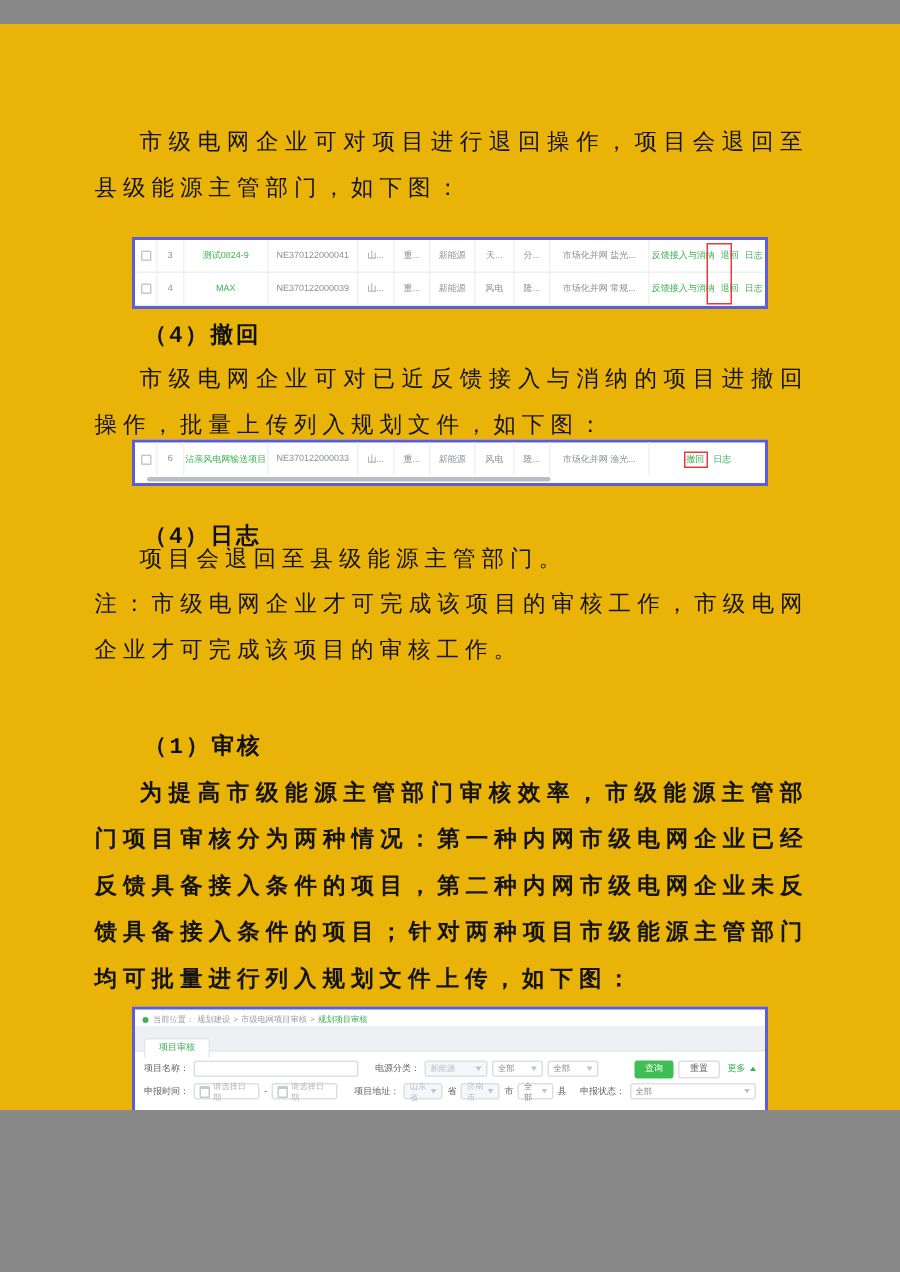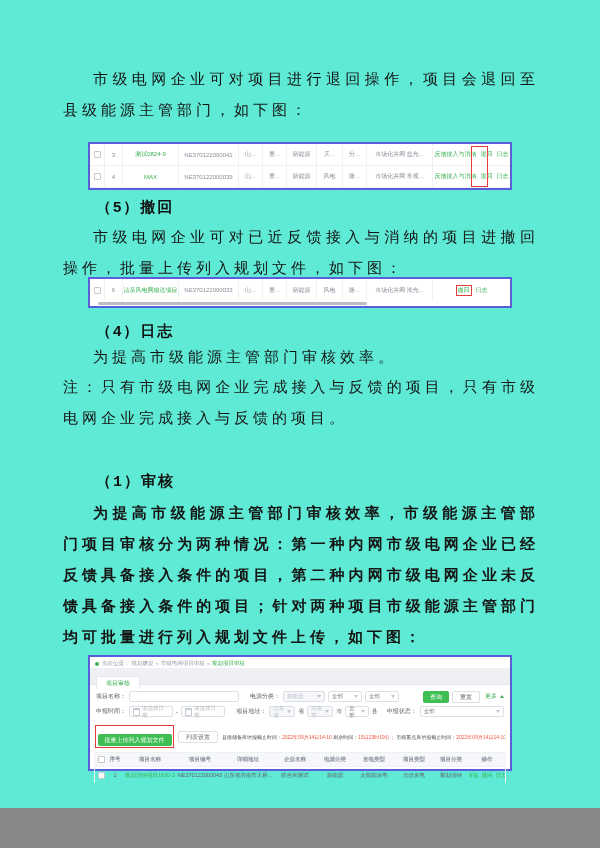--- a/index.html
+++ b/index.html
@@ -1,16 +1,16 @@
 <!DOCTYPE html>
 <html><head>
 <meta charset="utf-8">
 <style>
   html,body{margin:0;padding:0;background:#888;}
-  .page{position:relative;width:600px;height:808px;background:#5eead4;margin:0 auto;overflow:hidden;
+  .page{position:relative;width:600px;height:724px;background:#eab308;margin:16px auto;overflow:hidden;
         font-family:"Liberation Serif","DejaVu Serif",serif;color:#1a1a1a;}
   
   .para{position:absolute;left:63px;width:476px;font-size:15px;line-height:31px;
         letter-spacing:4px;text-align:justify;color:#141414;}
   .indent{text-indent:2em;}
   .bhead{position:absolute;left:96px;font-weight:bold;font-size:15px;letter-spacing:2px;
          font-family:"Liberation Sans","DejaVu Sans",sans-serif;color:#111;}
   .bhead.sec{left:63px;font-size:15.5px;}
   .pagenum{position:absolute;top:806px;left:0;width:100%;text-align:center;font-size:11px;color:#333;}
   
@@ -111,21 +111,21 @@
       <span class="mcell m9 grey">市场化并网 常规...</span>
       <span class="mcell macts">
         <span class="green">反馈接入与消纳</span>
         <span class="green">退回</span>
         <span class="green">日志</span>
       </span>
     </div>
     <div class="anno-v" style="left:381px;top:2px;width:15px;height:39px;"></div>
   </div>
 
-  <div class="bhead" style="top:198px;">（5）撤回</div>
+  <div class="bhead" style="top:198px;">（4）撤回</div>
   <div class="para indent" style="top:222px;">市级电网企业可对已近反馈接入与消纳的项目进撤回操作，批量上传列入规划文件，如下图：</div>
 
   <div class="shot" style="top:277px;height:31px;">
     <div class="mrow" style="height:22px;border-bottom:none;">
       <span class="mcell m0">
           <span class="cbx"></span>
         </span>
       <span class="mcell m1 grey">6</span>
       <span class="mcell m2 green">沾亲风电网输送项目</span>
       <span class="mcell m3 grey">NE370122000033</span>
@@ -136,23 +136,23 @@
       <span class="mcell m8 grey">隆...</span>
       <span class="mcell m9 grey">市场化并网 渔光...</span>
       <span class="mcell macts">
         <span class="green redbox">撤回</span>
         <span class="green">日志</span>
       </span>
     </div>
     <div class="hscroll"></div>
   </div>
 
-  <div class="bhead" style="top:322px;">（4）日志</div>
-  <div class="para indent" style="top:342px;">为提高市级能源主管部门审核效率。</div>
-  <div class="para" style="top:372px;">注：只有市级电网企业完成接入与反馈的项目，只有市级电网企业完成接入与反馈的项目。</div>
+  <div class="bhead" style="top:332px;">（4）日志</div>
+  <div class="para indent" style="top:342px;">项目会退回至县级能源主管部门。</div>
+  <div class="para" style="top:372px;">注：市级电网企业才可完成该项目的审核工作，市级电网企业才可完成该项目的审核工作。</div>
 
   <div class="bhead" style="top:472px;font-family:Liberation Mono, monospace;">（1）审核</div>
   <div class="para indent" style="top:498px;font-weight:bold;">为提高市级能源主管部门审核效率，市级能源主管部门项目审核分为两种情况：第一种内网市级电网企业已经反馈具备接入条件的项目，第二种内网市级电网企业未反馈具备接入条件的项目；针对两种项目市级能源主管部门均可批量进行列入规划文件上传，如下图：</div>
 
   <div class="shot" style="top:655px;height:116px;">
     <div class="crumb">
       <span class="dot"></span>
       <span>当前位置：</span>
       <span>规划建设</span>
       <span>&gt;</span>

